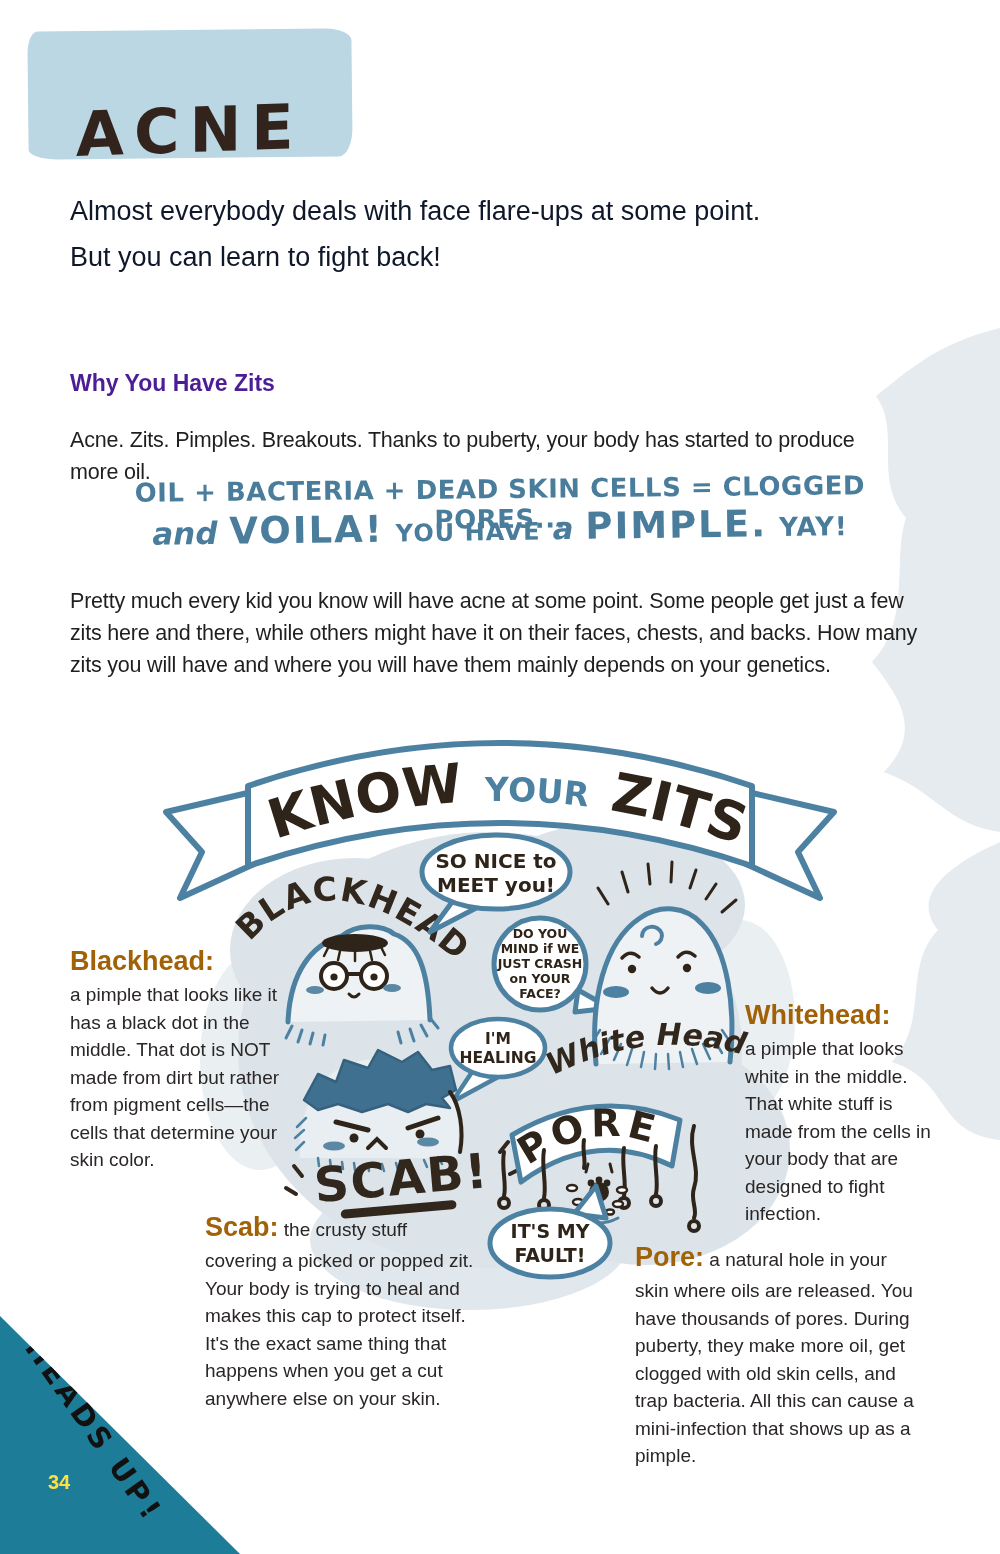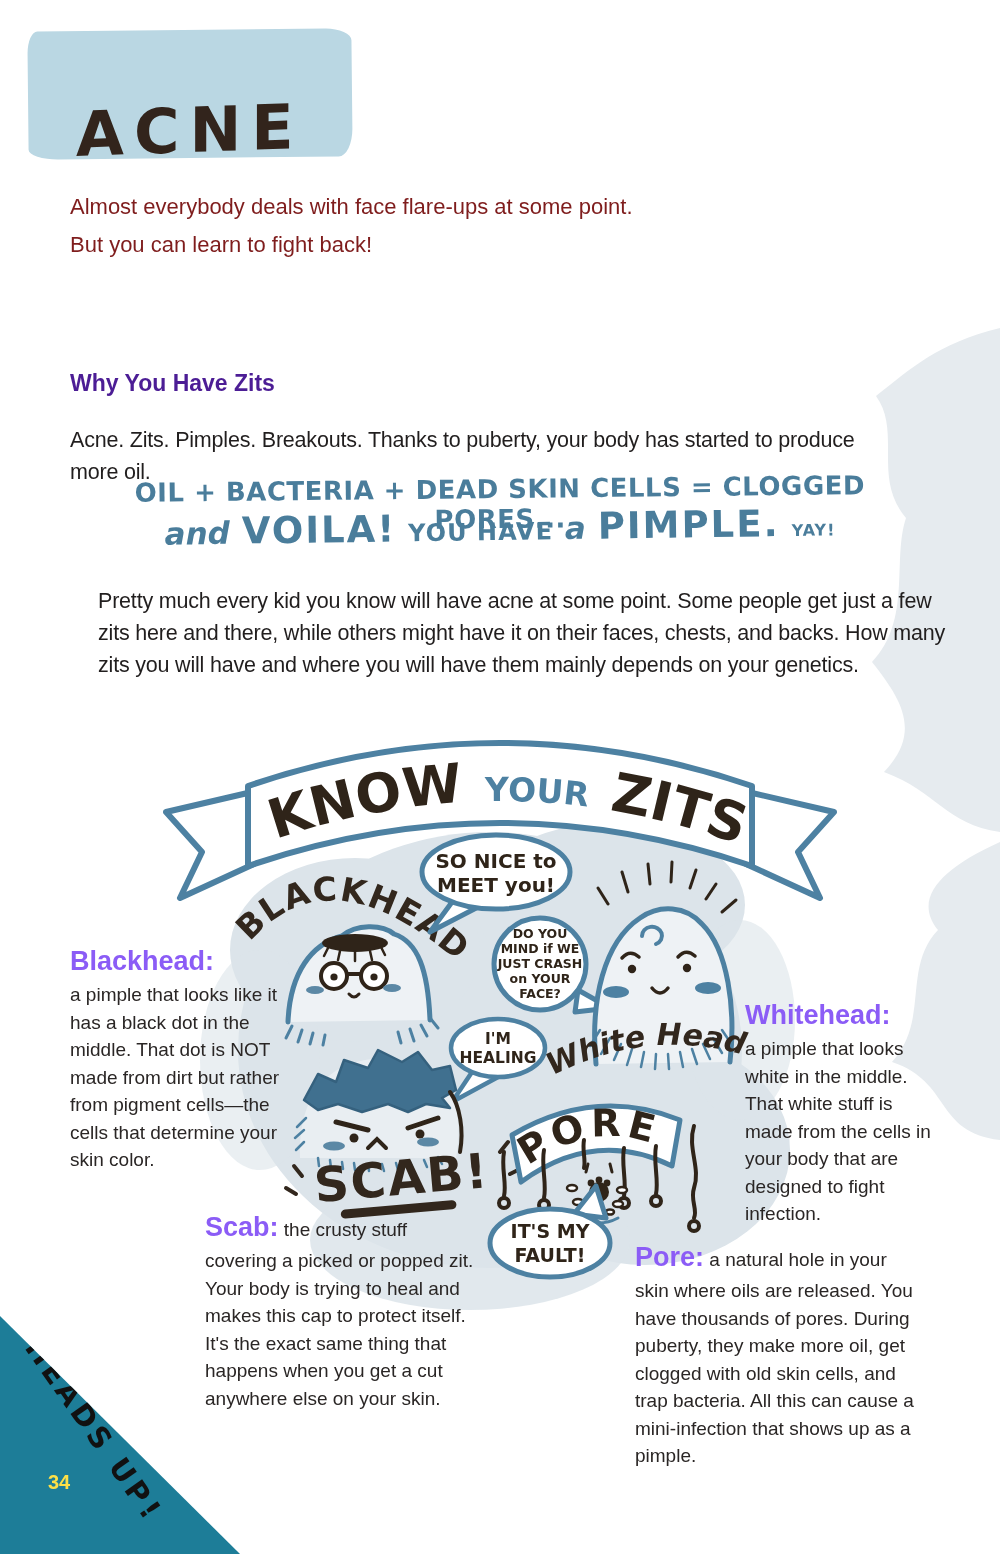--- a/index.html
+++ b/index.html
@@ -15,41 +15,41 @@
     position:absolute; left:28px; top:30px; width:324px; height:128px;
     background:#bad7e3; border-radius:10px 26px 14px 30px / 22px 12px 28px 10px;
     transform:rotate(-0.6deg);
   }
   .page-title{
     position:absolute; left:76px; top:52px; font-family:"DejaVu Sans", sans-serif;
     font-weight:900; font-size:62px; letter-spacing:10px; color:#32241c;
     transform:rotate(-2deg) skewX(-2deg);
   }
 
-  .intro{position:absolute; left:70px; top:188px; width:830px; font-size:22px; line-height:1.72; color:#7f1d1d;}
+  .intro{position:absolute; left:70px; top:188px; width:830px; font-size:27px; line-height:1.72; color:#0f172a;}
   .intro span{display:block;}
 
   .why-heading{position:absolute; left:70px; top:370px; font-size:23px; font-weight:bold; color:#4c1d95;}
   .para{position:absolute; left:70px; font-size:21.5px; line-height:1.5; color:#211e1e; letter-spacing:-0.2px;}
   .para-1{top:402px; width:835px;}
-  .para-2{top:563px; width:848px;margin-left:28px;}
+  .para-2{top:563px; width:848px;}
 
   
   .equation{position:absolute; left:70px; width:860px; text-align:center; color:#4a7d9b;}
   .eq-line-1{top:474px; font-family:"DejaVu Sans", sans-serif; font-weight:800; font-size:26px; letter-spacing:0.5px; transform:rotate(-0.6deg);}
   .eq-line-2{top:506px; display:flex; justify-content:center; align-items:baseline; gap:12px; transform:rotate(-0.8deg);}
   .eq-line-2 .seg{font-family:"DejaVu Sans", sans-serif; font-weight:800; color:#4a7d9b;}
   .seg-script{font-family:"Liberation Serif", serif; font-style:italic; font-weight:600; font-size:31px;text-align:right;}
   .seg-big{font-size:37px; letter-spacing:2px;}
   .seg-mid{font-size:24px; letter-spacing:1px;}
-  .seg-sm{font-size:16px; letter-spacing:1px;}
+  .seg-sm{font-size:26px; letter-spacing:1px;}
 
   
   .def{position:absolute; color:#2a2625;}
-  .def .term{color:#8b5cf6; font-weight:bold; font-size:27px;}
+  .def .term{color:#a16207; font-weight:bold; font-size:27px;}
   .def .body{font-size:19px; line-height:1.45;}
   .def-block .term{display:block; margin-bottom:4px;}
   .def-blackhead{left:70px; top:946px; width:212px;}
   .def-whitehead{left:733px; top:1000px; width:196px;margin-left:12px;}
   .def-scab{left:205px; top:1208px; width:272px;}
   .def-pore{left:635px; top:1238px; width:288px;}
   .def-inline .body .term{display:inline;text-align:right;}
 
   
   .corner{

